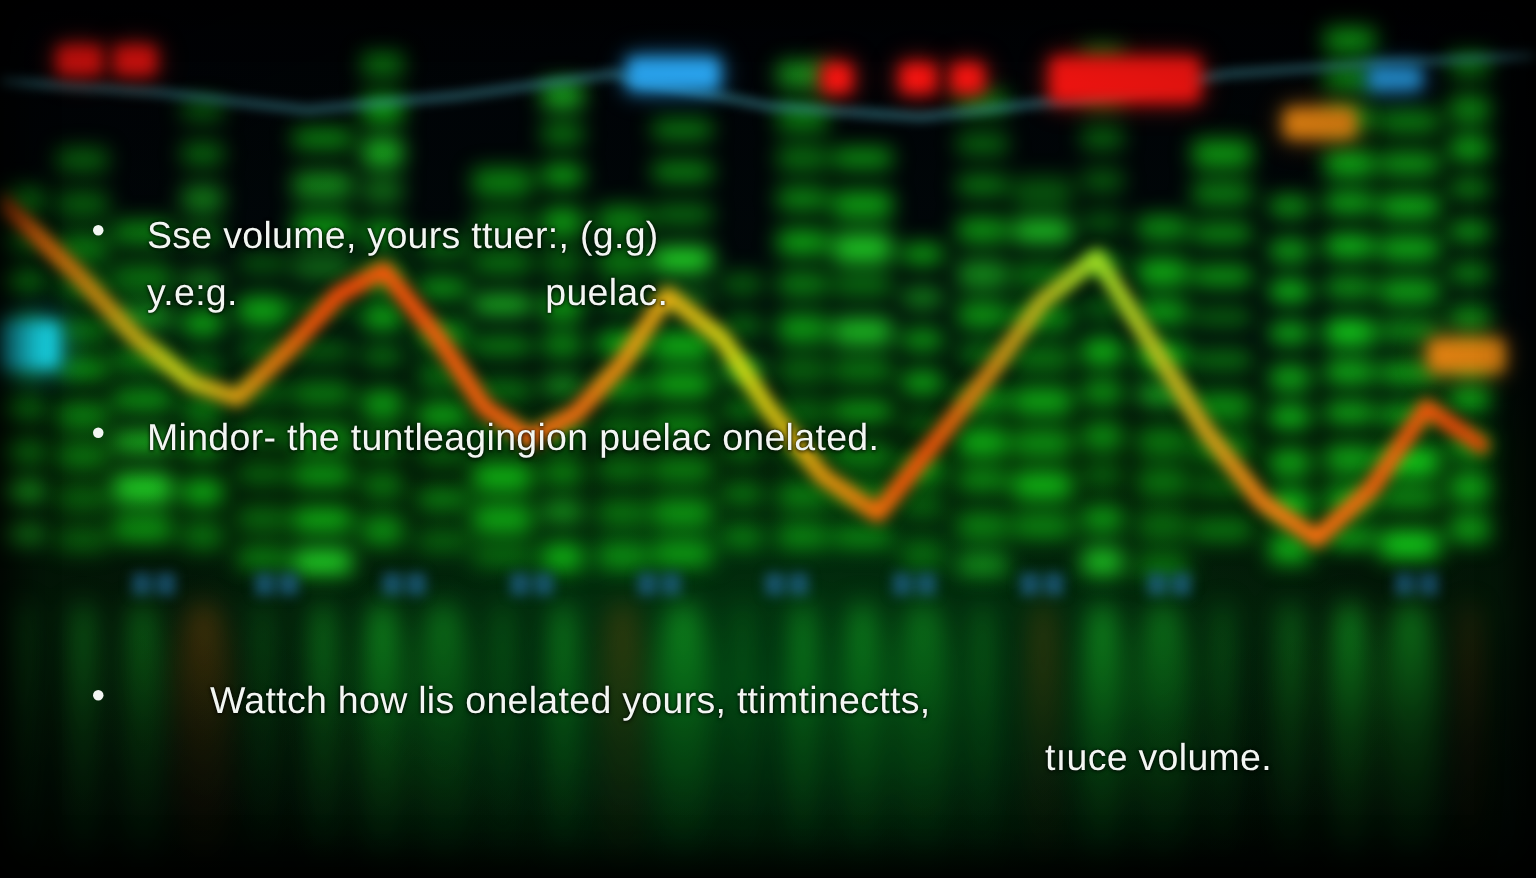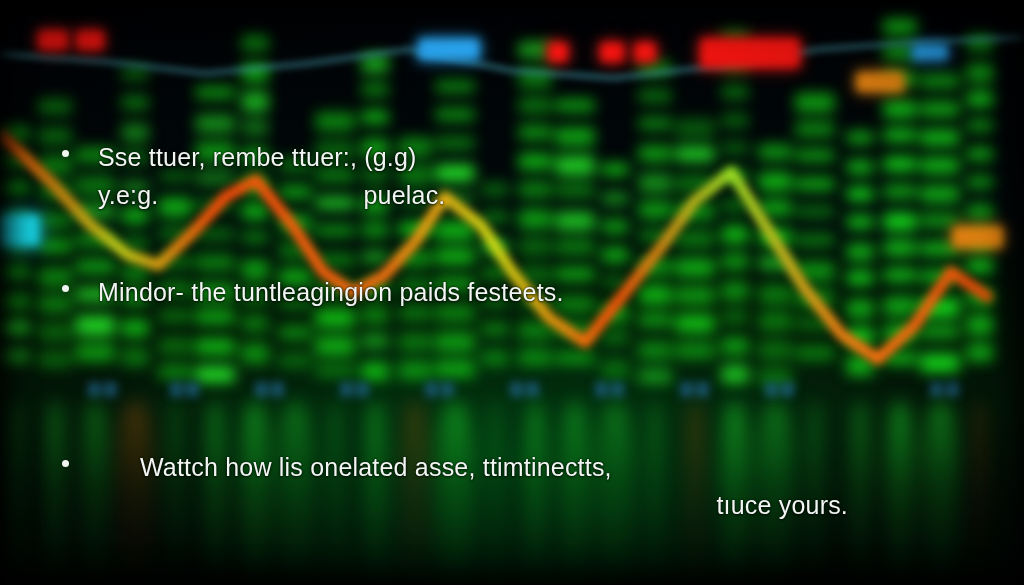--- a/index.html
+++ b/index.html
@@ -590,34 +590,34 @@
 
     <div class="vignette"></div>
     <div class="edge-fade"></div>
   </div>
 
   <div class="content">
 
     <div class="bullet" id="bullet-1">
       <span class="dot"></span>
       <span class="lines">
-        <span class="l1">Sse ttuer, rembe ttuer:, (g.g)</span>
+        <span class="l1">Sse volume, yours ttuer:, (g.g)</span>
         <span class="l2"><span>y.e:g.</span><span class="spacer"></span><span>puelac.</span></span>
       </span>
     </div>
 
     <div class="bullet" id="bullet-2">
       <span class="dot"></span>
       <span class="lines">
-        <span class="l1">Mindor- the tuntleagingion paids festeets.</span>
+        <span class="l1">Mindor- the tuntleagingion puelac onelated.</span>
       </span>
     </div>
 
     <div class="bullet" id="bullet-3">
       <span class="dot"></span>
       <span class="lines">
-        <span class="l1">Wattch how lis onelated asse, ttimtinectts,</span>
-        <span class="l2">tıuce yours.</span>
+        <span class="l1">Wattch how lis onelated yours, ttimtinectts,</span>
+        <span class="l2">tıuce volume.</span>
       </span>
     </div>
 
   </div>
 </div>
 
 </body></html>

